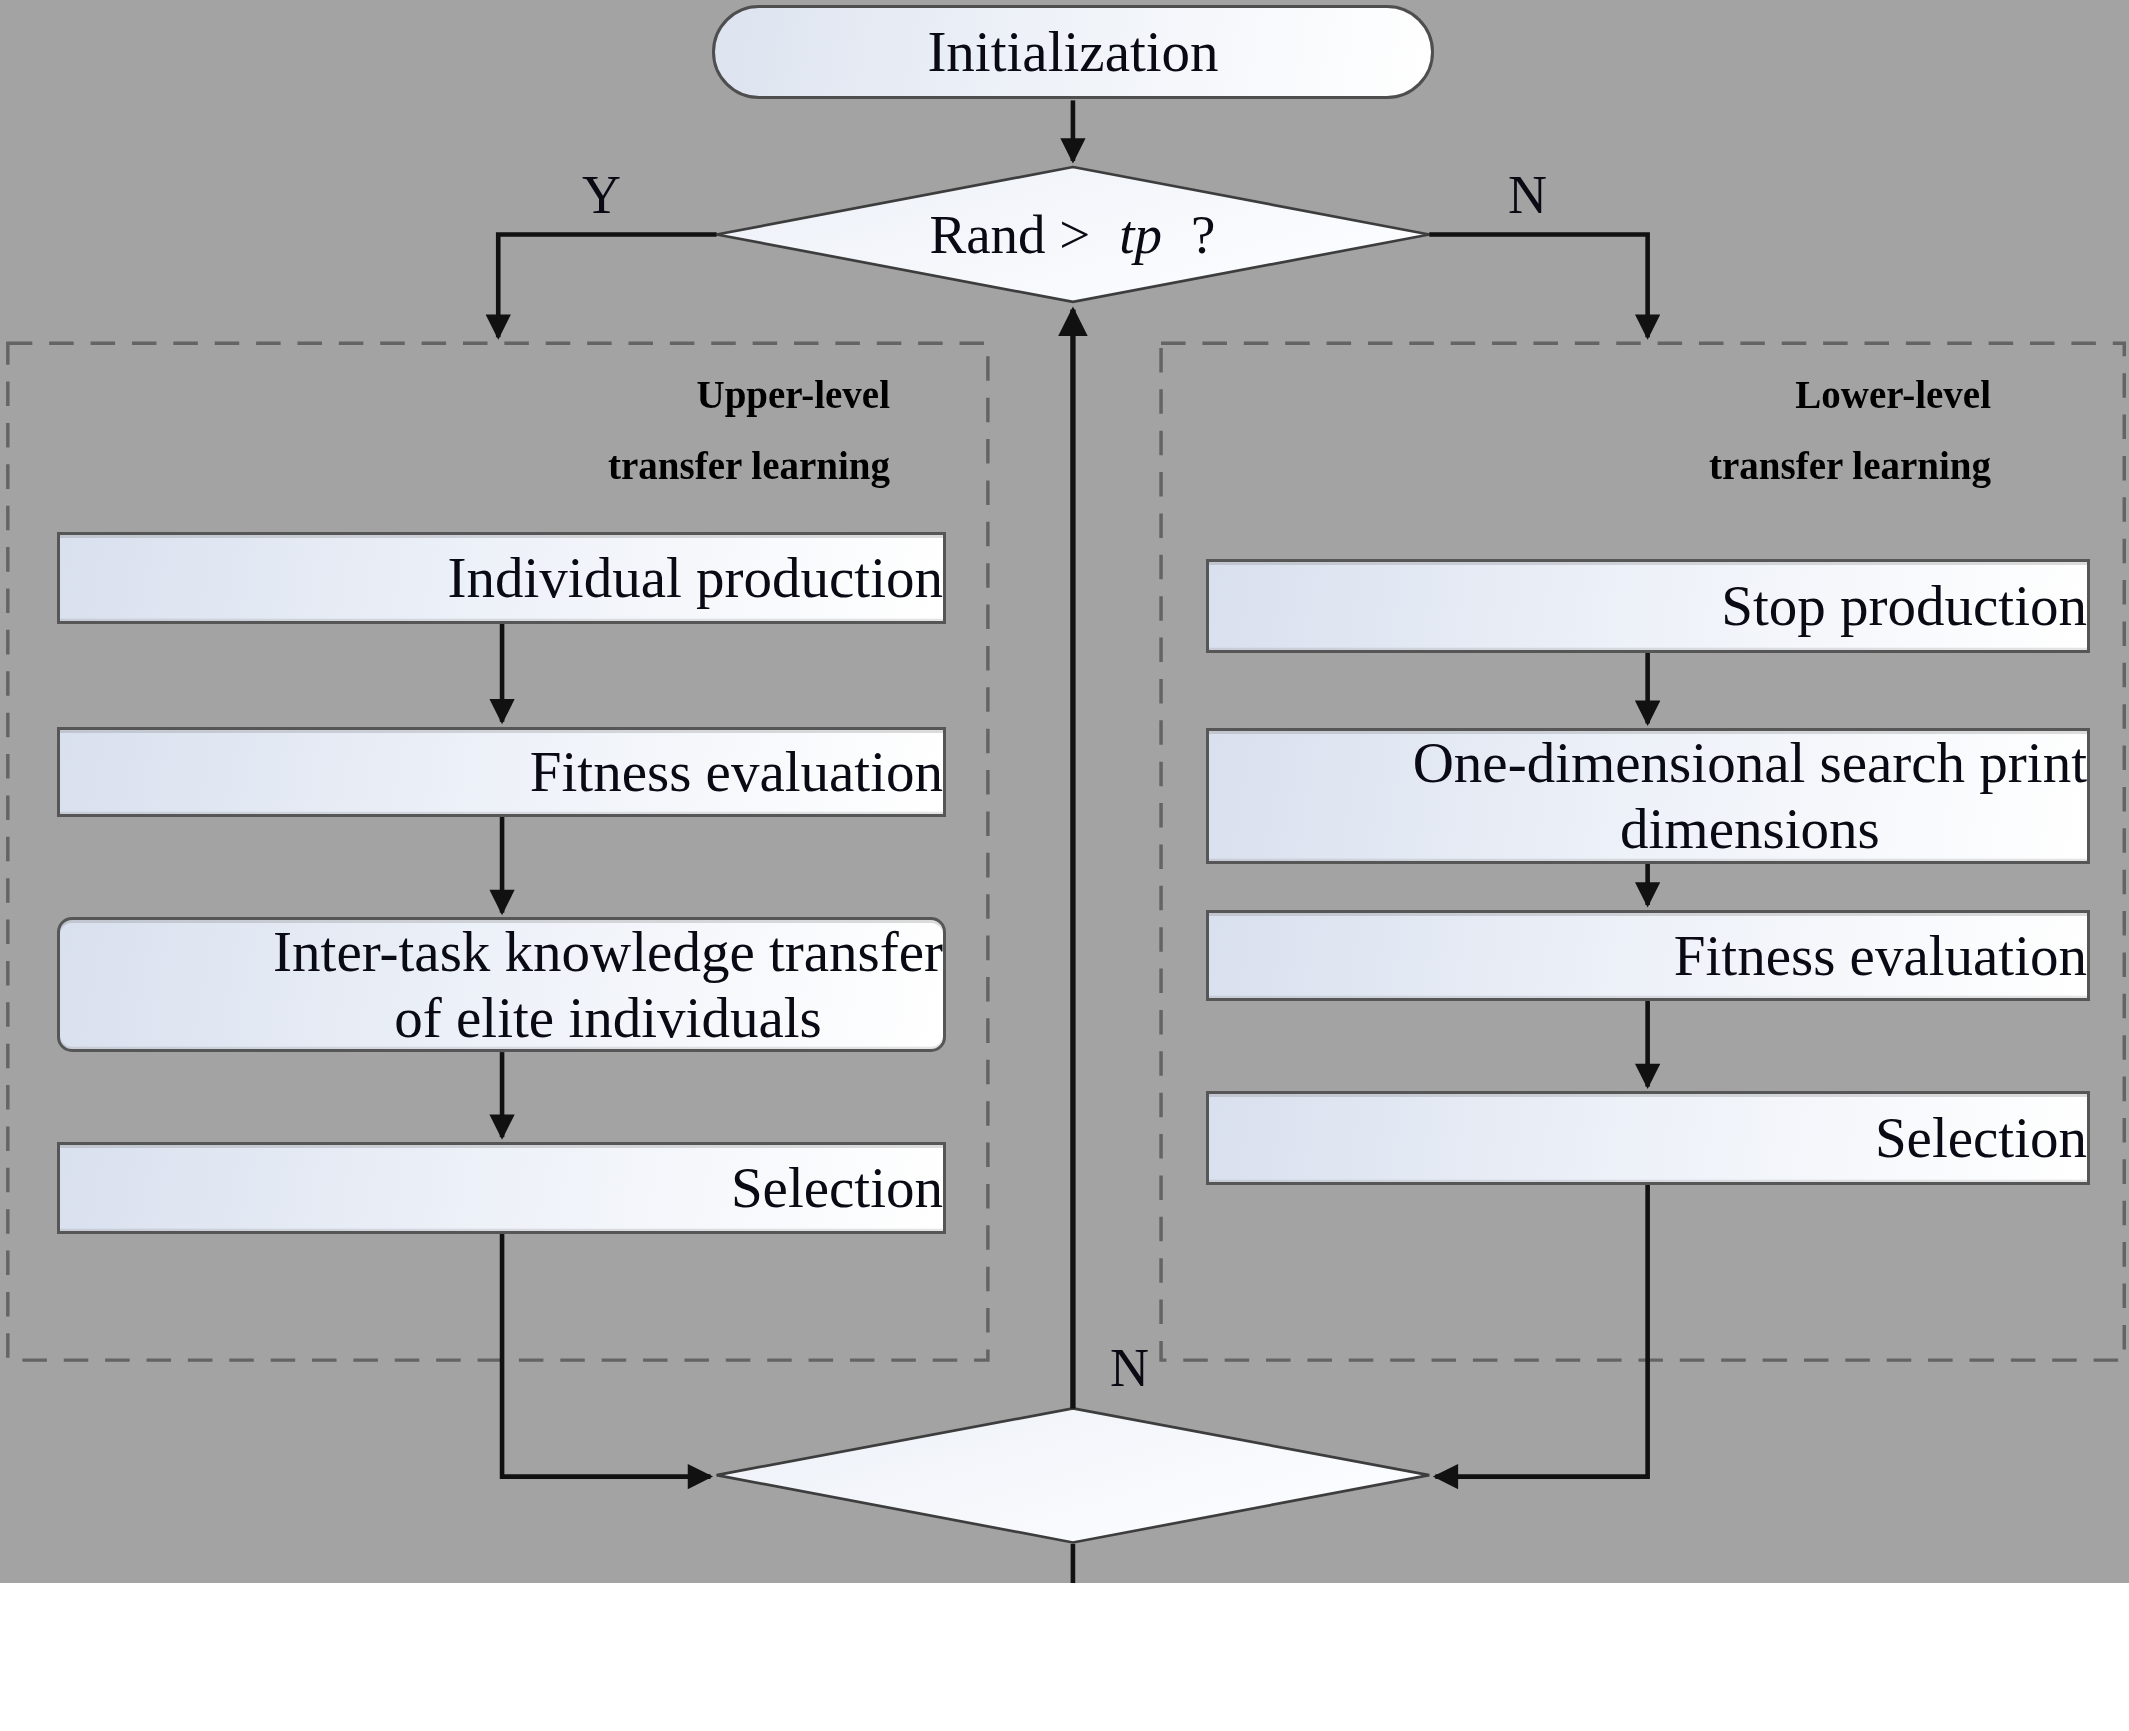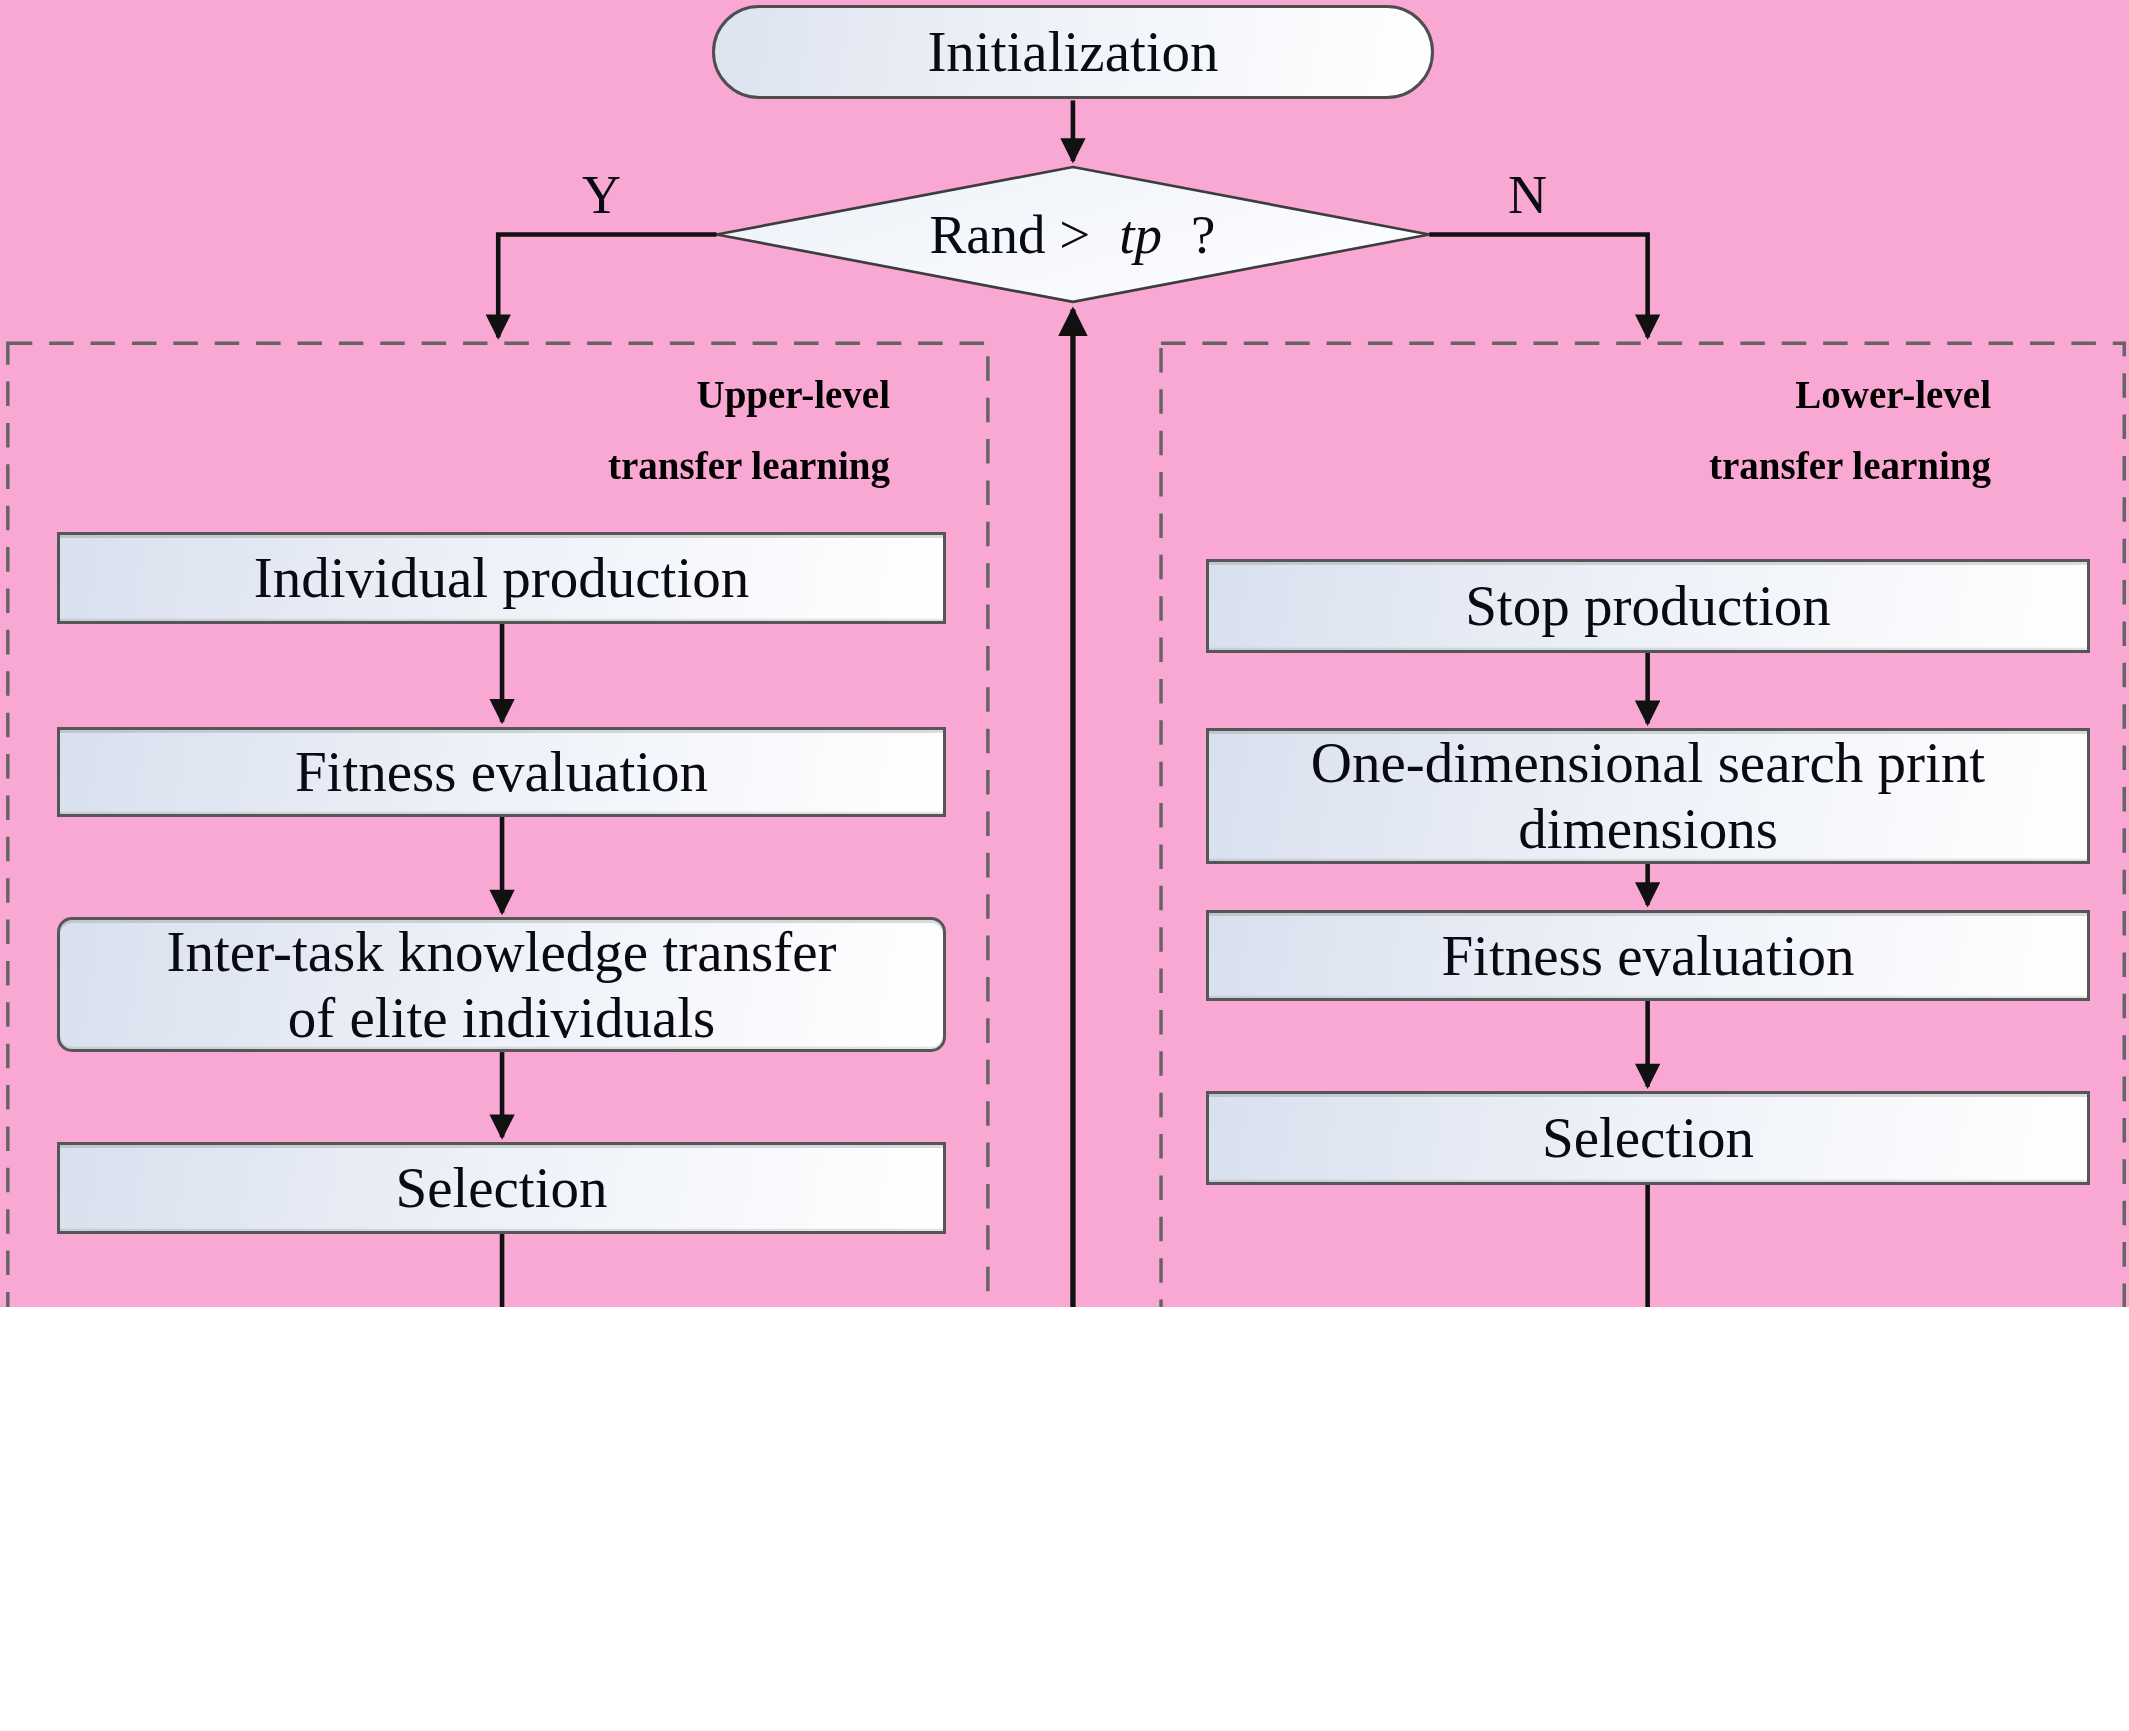--- a/index.html
+++ b/index.html
@@ -1,31 +1,31 @@
 <!DOCTYPE html>
 <html style="font-size:12.3px"><head>
 <meta charset="utf-8">
 <style>
   html,body{margin:0;padding:0;background:#ffffff;}
   .canvas{
-    position:relative;width:2129px;height:1307px;background:#f9a8d4;
+    position:relative;width:2129px;height:1583px;background:#a3a3a3;
     font-family:"Liberation Serif","DejaVu Serif",serif;color:#0a0a14;overflow:hidden;
   }
   .layer{position:absolute;left:0;top:0;width:2129px;height:1731px;}
   .stadium{
     position:absolute;left:712px;top:4.6px;width:722px;height:94px;box-sizing:border-box;
     border:3.1px solid #4e4e4e;border-radius:49px;
     background:linear-gradient(100deg,#dde3ef 0%,#eef2f8 45%,#ffffff 100%);
     display:flex;align-items:center;justify-content:center;font-size:57px;
   }
   .pbox{
     position:absolute;box-sizing:border-box;border:3.1px solid #565656;
     background:linear-gradient(100deg,#d9e0ee 0%,#edf1f8 48%,#ffffff 100%);
     box-shadow:inset 0 3.1px 0 rgba(130,130,130,.28), inset 0 -2.3px 0 rgba(130,130,130,.22);
-    display:flex;align-items:center;justify-content:center;text-align:center;
+    display:flex;align-items:center;justify-content:flex-end;text-align:center;
     font-size:57px;line-height:66px;
   }
   .pbox span{white-space:pre-line;}
   .bx-l{left:57px;width:889px;}
   .bx-r{left:1206px;width:884px;}
   .gtitle{
     position:absolute;width:690px;text-align:right;font-weight:bold;
     font-size:39px;line-height:71px;color:#000;
   }
   .gtitle span{display:block;}

